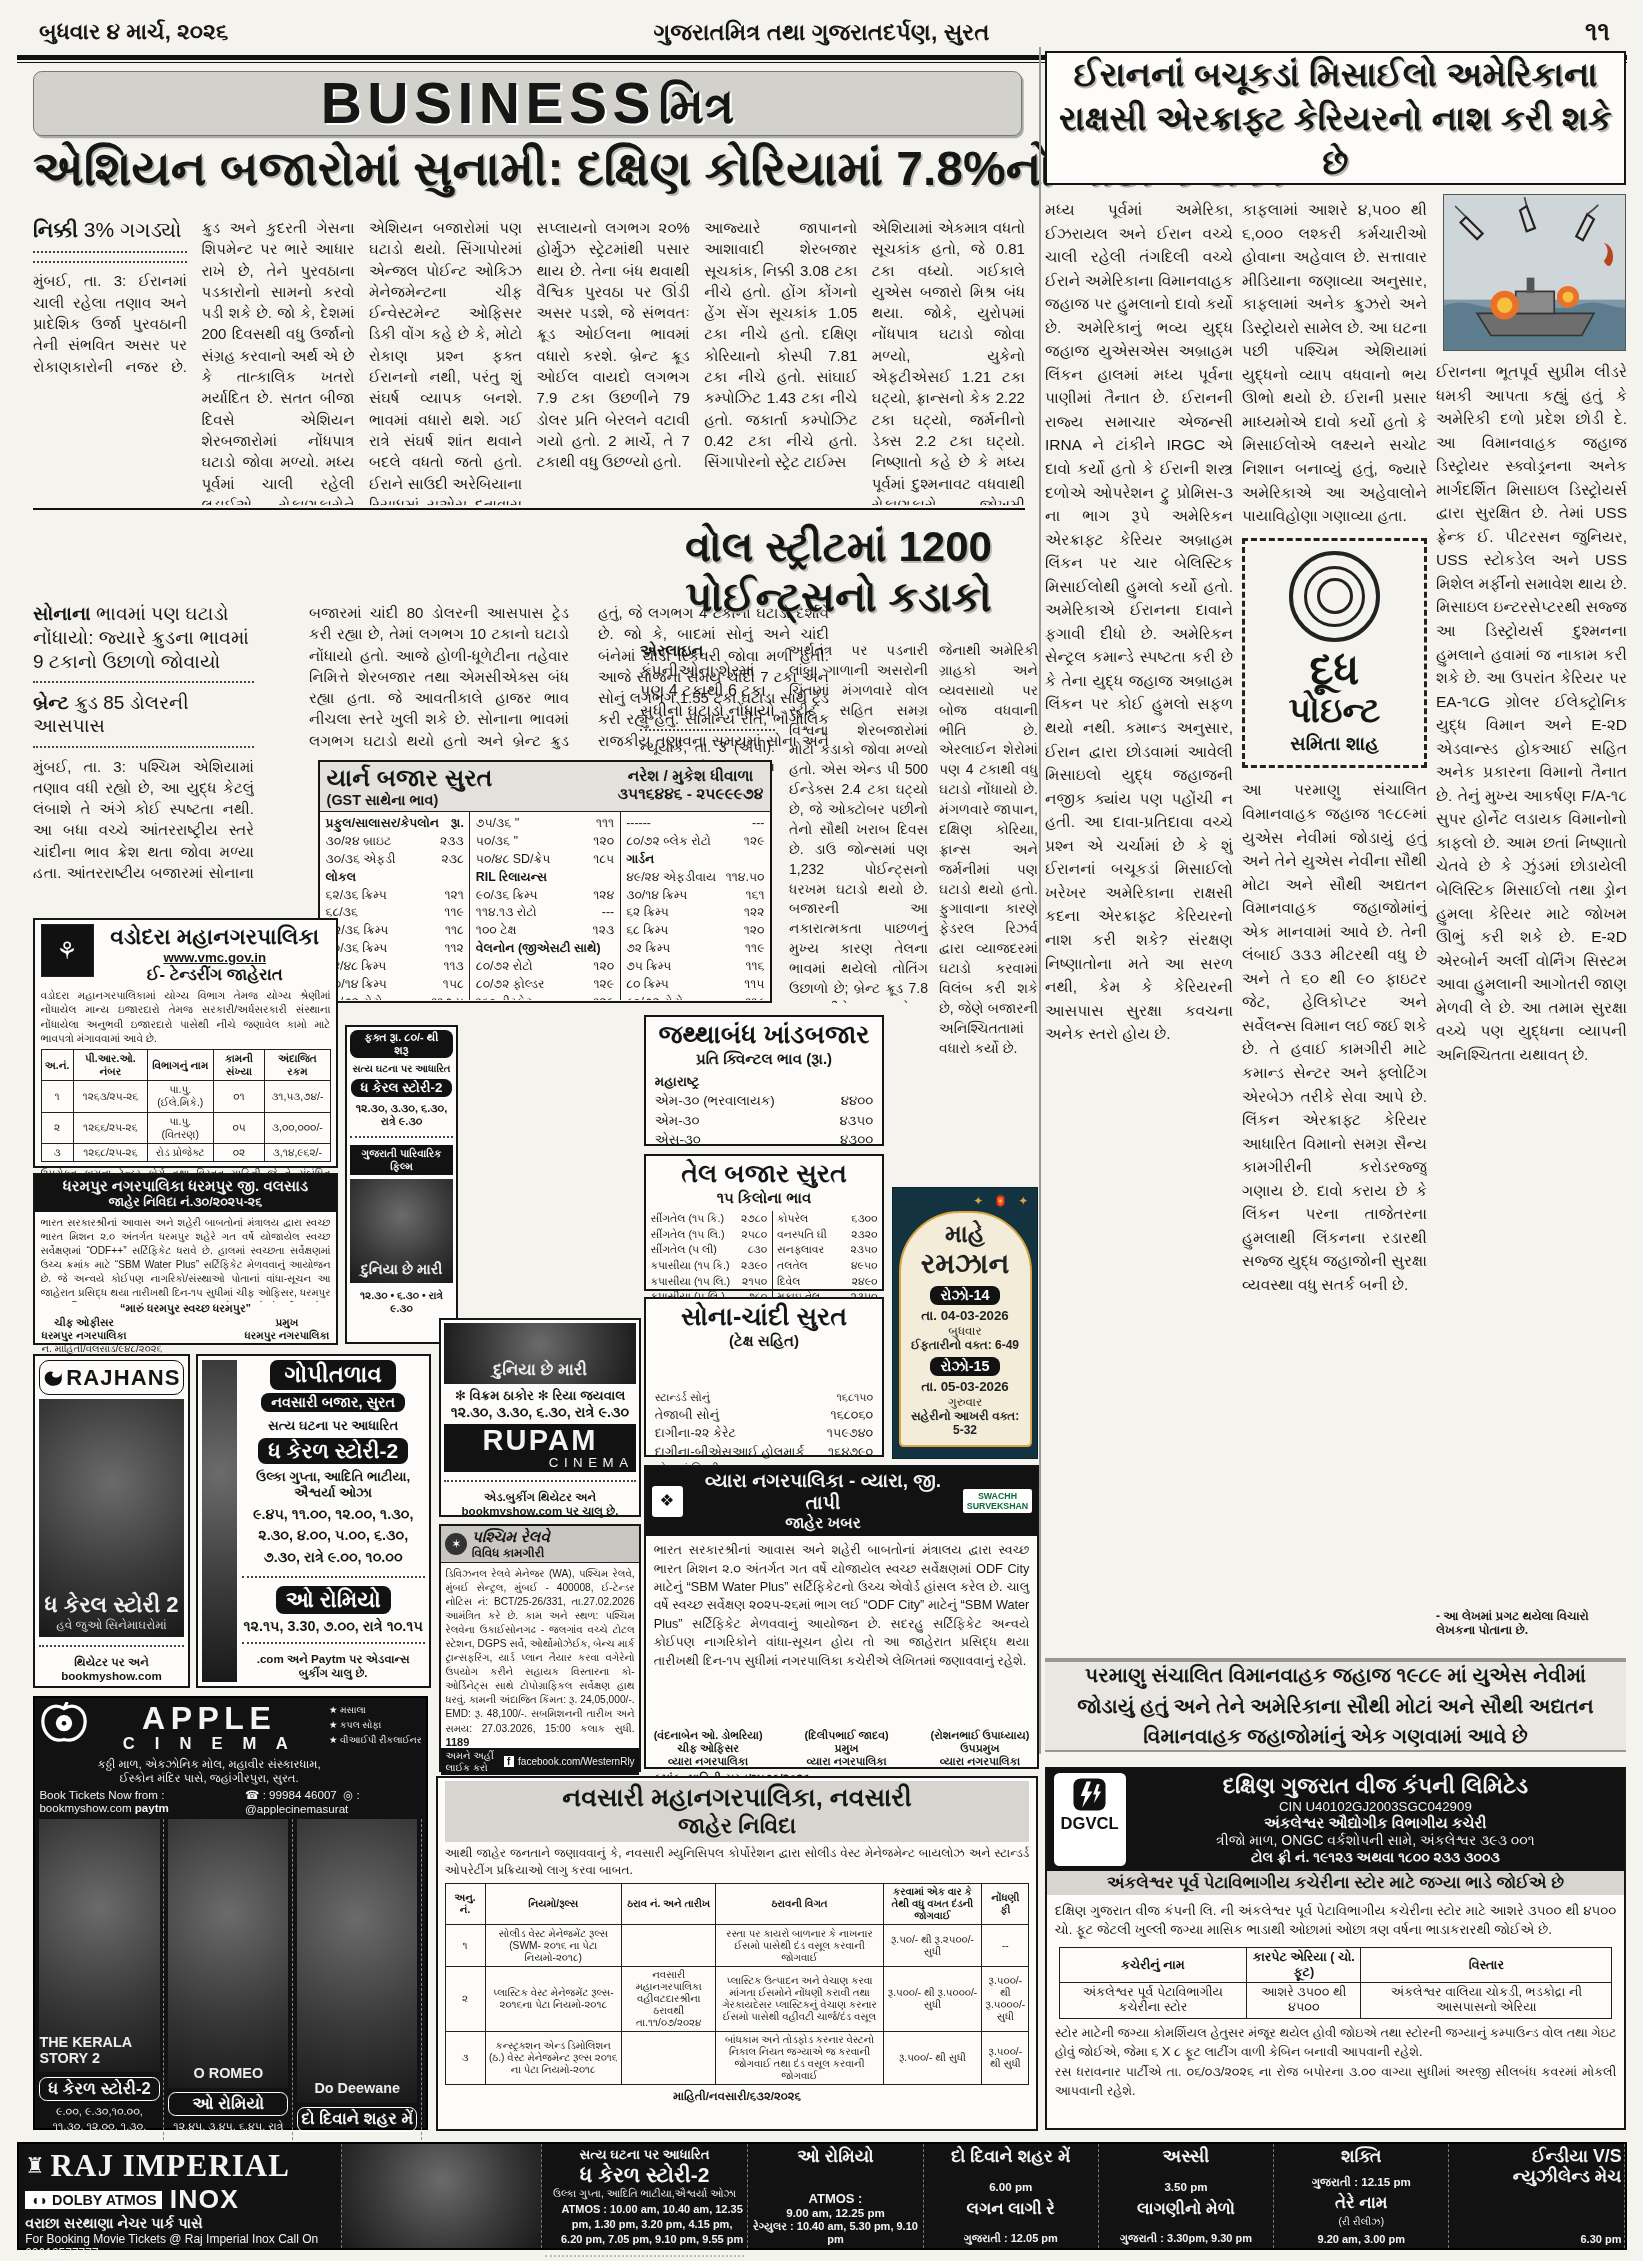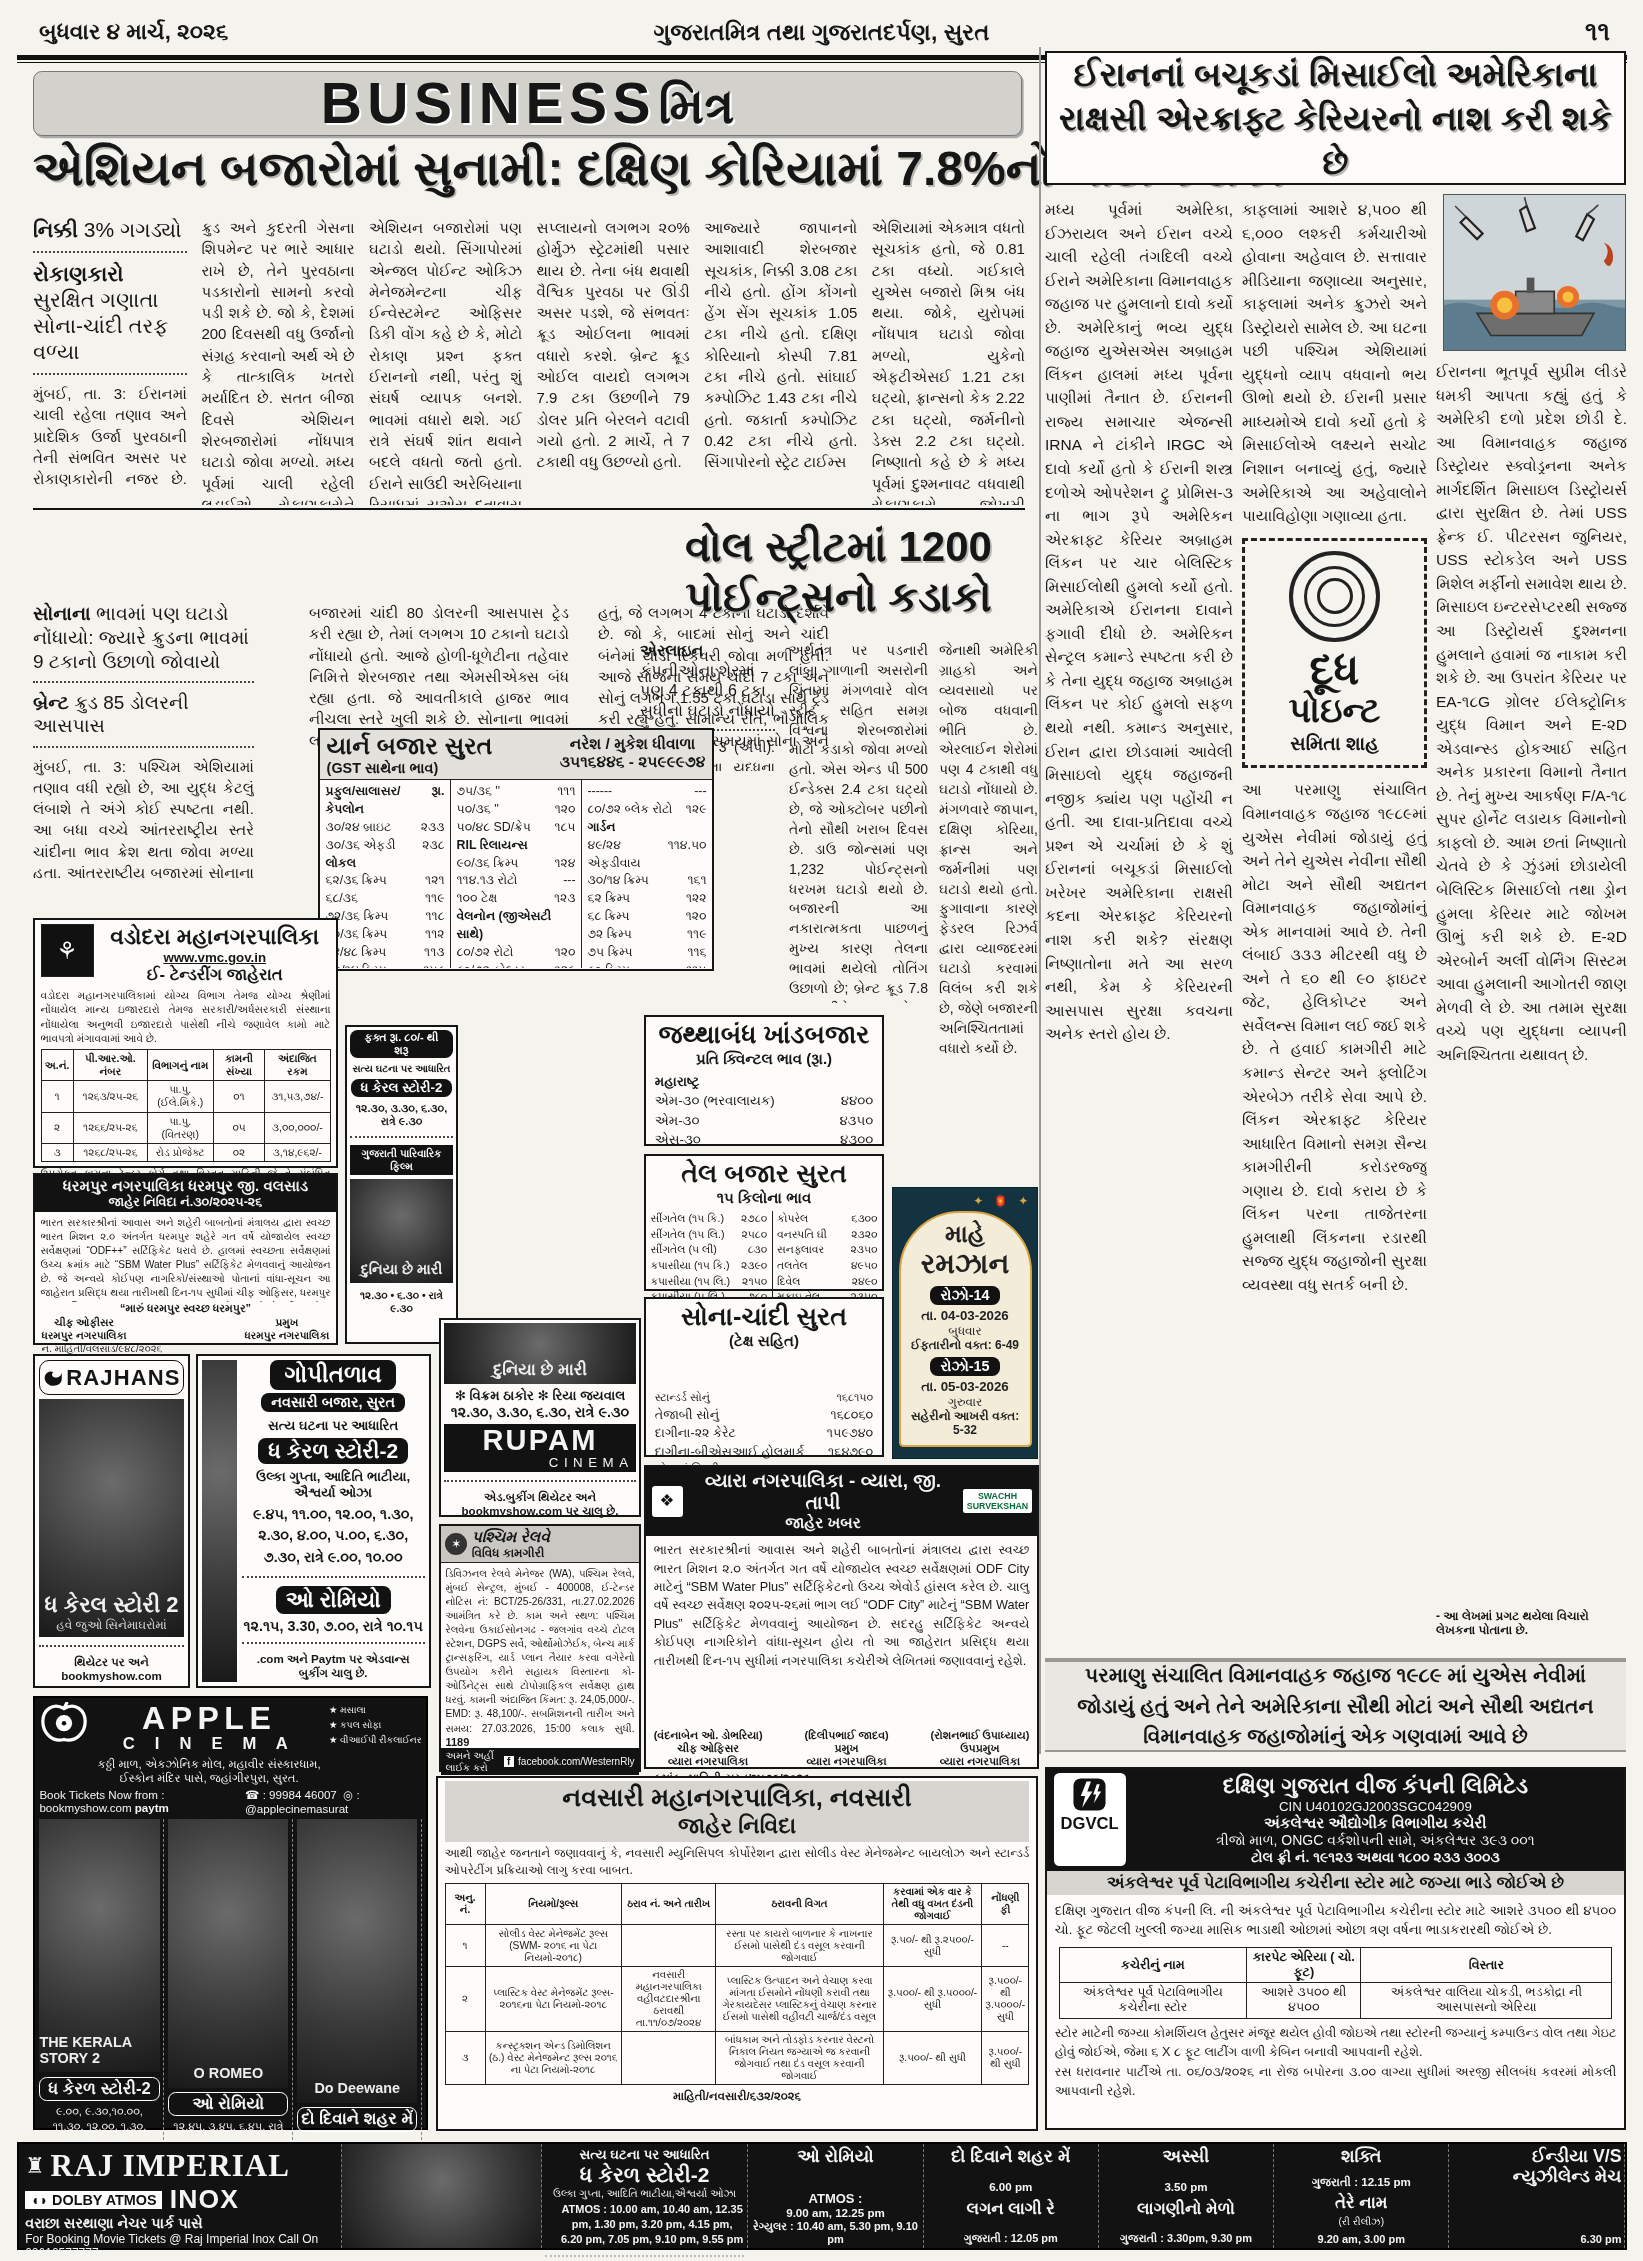--- a/index.html
+++ b/index.html
@@ -43,21 +43,20 @@
   <div class="abs ctr" style="left:33px;top:71px;width:989px;height:65px;background:#d3d1cc;border:1.7px solid #777;border-radius:8.8px;box-shadow:1.7px 2.2px 0 #aaa;">
     <span style="font-size:57px;font-weight:800;letter-spacing:5.5px;line-height:62px;text-shadow:2.2px 2.2px 0 #fff;">BUSINESS</span>
     <span style="font-size:49px;font-weight:800;line-height:62px;text-shadow:2.2px 2.2px 0 #fff;">મિત્ર</span>
   </div>
 
   <div class="abs hl-shadow" style="left:33px;top:143px;width:992px;font-size:48px;font-weight:800;line-height:1.08;white-space:nowrap;">એશિયન બજારોમાં સુનામી: દક્ષિણ કોરિયામાં 7.8%નો મોટો કડાકો</div>
   <div class="abs" style="left:33px;top:217px;width:992px;height:288px;display:flex;gap:14.4px;">
     <div style="width:154px;">
       <div class="kick"><b>નિક્કી</b> <span>3% ગગડ્યો</span></div>
       <div class="dotted"></div>
-      <div class="kick"><b>રોકાણકારો</b> <span>સુરક્ષિત ગણાતા સોના-ચાંદી તરફ વળ્યા</span></div>
       <div class="dotted"></div>
       <div class="col-text just ovh" style="height:105px;">મુંબઈ, તા. 3: ઈરાનમાં ચાલી રહેલા તણાવ અને પ્રાદેશિક ઉર્જા પુરવઠાની તેની સંભવિત અસર પર રોકાણકારોની નજર છે. જેની સીધી અસર એશિયન શેરોમાં ઘટાડા નોંધાવી રહી છે. તમામ એશિયન શેરબજારોમાં ઘટાડો નોંધાયો છે. વિશ્વભરમાં નોંધ્યું વહે છે, જાપાન જે હોર્મુઝની સામુદ્રધુની દ્વારા</div>
     </div>
     <div class="col-text just ovh" style="flex:1;">ક્રુડ અને કુદરતી ગેસના શિપમેન્ટ પર ભારે આધાર રાખે છે, તેને પુરવઠાના પડકારોનો સામનો કરવો પડી શકે છે. જો કે, દેશમાં 200 દિવસથી વધુ ઉર્જાનો સંગ્રહ કરવાનો અર્થ એ છે કે તાત્કાલિક ખતરો મર્યાદિત છે. સતત બીજા દિવસે એશિયન શેરબજારોમાં નોંધપાત્ર ઘટાડો જોવા મળ્યો. મધ્ય પૂર્વમાં ચાલી રહેલી લડાઈએ રોકાણકારોને ચિંતામાં મૂકી દીધા છે.</div>
     <div class="col-text just ovh" style="flex:1;">એશિયન બજારોમાં પણ ઘટાડો થયો. સિંગાપોરમાં એન્જલ પોઈન્ટ ઓકિઝ મેનેજમેન્ટના ચીફ ઈન્વેસ્ટમેન્ટ ઓફિસર ડિકી વોંગ કહે છે કે, મોટો રોકાણ પ્રશ્ન ફક્ત ઈરાનનો નથી, પરંતુ શું સંઘર્ષ વ્યાપક બનશે. ભાવમાં વધારો થશે. ગઈ રાત્રે સંઘર્ષ શાંત થવાને બદલે વધતો જતો હતો. ઈરાને સાઉદી અરેબિયાના રિયાધમાં યુએસ દૂતાવાસ પર સ્ટ્રાઈકની ધમકી પણ આપી છે. વિશ્વના ક્રૂડ ઓઈલ</div>
     <div class="col-text just ovh" style="flex:1;">સપ્લાયનો લગભગ ૨૦% હોર્મુઝ સ્ટ્રેટમાંથી પસાર થાય છે. તેના બંધ થવાથી વૈશ્વિક પુરવઠા પર ઊંડી અસર પડશે, જે સંભવતઃ ક્રૂડ ઓઈલના ભાવમાં વધારો કરશે. બ્રેન્ટ ક્રૂડ ઓઈલ વાયદો લગભગ 7.9 ટકા ઉછળીને 79 ડોલર પ્રતિ બેરલને વટાવી ગયો હતો. 2 માર્ચે, તે 7 ટકાથી વધુ ઉછળ્યો હતો.</div>
     <div class="col-text just ovh" style="flex:1;">આજ્યારે જાપાનનો આશાવાદી શેરબજાર સૂચકાંક, નિક્કી 3.08 ટકા નીચે હતો. હોંગ કોંગનો હેંગ સેંગ સૂચકાંક 1.05 ટકા નીચે હતો. દક્ષિણ કોરિયાનો કોસ્પી 7.81 ટકા નીચે હતો. સાંઘાઈ કમ્પોઝિટ 1.43 ટકા નીચે હતો. જકાર્તા કમ્પોઝિટ 0.42 ટકા નીચે હતો. સિંગાપોરનો સ્ટ્રેટ ટાઈમ્સ</div>
     <div class="col-text just ovh" style="flex:1;">એશિયામાં એકમાત્ર વધતો સૂચકાંક હતો, જે 0.81 ટકા વધ્યો. ગઈકાલે યુએસ બજારો મિશ્ર બંધ થયા. જોકે, યુરોપમાં નોંધપાત્ર ઘટાડો જોવા મળ્યો, યુકેનો એફટીએસઈ 1.21 ટકા ઘટ્યો, ફ્રાન્સનો કેક 2.22 ટકા ઘટ્યો, જર્મનીનો ડેક્સ 2.2 ટકા ઘટ્યો. નિષ્ણાતો કહે છે કે મધ્ય પૂર્વમાં દુશ્મનાવટ વધવાથી રોકાણકારો જોખમી વિકલ્પોથી દૂર જઈ સલામતી તરફ વળ્યા છે, જેના કારણે સોના અને ચાંદીમાં વધારો થયો છે.</div>
   </div>
   <div class="abs rule" style="left:33px;top:508px;width:992px;height:2.2px;"></div>
@@ -77,21 +76,21 @@
     <div>પોઈન્ટ્સનો કડાકો</div>
   </div>
   <div class="abs" style="left:640px;top:641px;width:135px;height:115px;">
     <div class="kick" style="font-size:16px;"><b>એરલાઇન</b> <span>કંપનીઓના શેરમાં પણ 4 ટકાથી 6 ટકા સુધીનો ઘટાડો નોંધાયો</span></div>
     <div class="dotted"></div>
     <div class="col-text just ovh" style="height:33px;font-size:14px;">ન્યૂયોર્ક, તા. 3 (એપી): ઈરાન સાથેના યુદ્ધના વ્યાપ અને તેની</div>
   </div>
   <div class="abs col-text just ovh" style="left:789px;top:641px;width:139px;height:362px;font-size:14px;">અર્થતંત્ર પર પડનારી લાંબા ગાળાની અસરોની ચિંતામાં મંગળવારે વોલ સ્ટ્રીટ સહિત સમગ્ર વિશ્વના શેરબજારોમાં મોટો કડાકો જોવા મળ્યો હતો. એસ એન્ડ પી 500 ઈન્ડેક્સ 2.4 ટકા ઘટ્યો છે, જે ઓક્ટોબર પછીનો તેનો સૌથી ખરાબ દિવસ છે. ડાઉ જોન્સમાં પણ 1,232 પોઈન્ટ્સનો ધરખમ ઘટાડો થયો છે. બજારની આ નકારાત્મકતા પાછળનું મુખ્ય કારણ તેલના ભાવમાં થયેલો તોતિંગ ઉછાળો છે; બ્રેન્ટ ક્રૂડ 7.8 ટકા વધીને 83.84 ડોલર પર પહોંચ્યું છે. ઈરાન દ્વારા સાઉદી અરેબિયામાં અમેરિકી એમ્બેસી પર હુમલો અને હોર્મુઝની સામુદ્રધુની બંધ કરવાની ધમકીએ રોકાણકારોમાં ફાળ પાડી છે. તેલના ભાવ વધવાથી ફુગાવો વધશે,</div>
   <div class="abs col-text just ovh" style="left:939px;top:641px;width:99px;height:539px;font-size:14px;">જેનાથી અમેરિકી ગ્રાહકો અને વ્યવસાયો પર બોજ વધવાની ભીતિ છે. એરલાઈન શેરોમાં પણ 4 ટકાથી વધુ ઘટાડો નોંધાયો છે. મંગળવારે જાપાન, દક્ષિણ કોરિયા, ફ્રાન્સ અને જર્મનીમાં પણ ઘટાડો થયો હતો. ફુગાવાના કારણે ફેડરલ રિઝર્વ દ્વારા વ્યાજદરમાં ઘટાડો કરવામાં વિલંબ કરી શકે છે, જેણે બજારની અનિશ્ચિતતામાં વધારો કર્યો છે.</div>
 
-  <div class="abs box" style="left:318px;top:728px;width:396px;height:243px;">
+  <div class="abs box" style="left:318px;top:760px;width:454px;height:243px;">
     <div style="display:flex;justify-content:space-between;background:#e3e1dc;border-bottom:1.7px solid #222;padding:2.2px 6.6px;">
       <div>
         <div style="font-size:24px;font-weight:800;">યાર્ન બજાર સુરત</div>
         <div style="font-size:14.4px;font-weight:800;">(GST સાથેના ભાવ)</div>
       </div>
       <div class="ctr" style="padding-top:3.3px;">
         <div style="font-size:15.5px;font-weight:800;">નરેશ / મુકેશ ધીવાળા</div>
         <div style="font-size:15.5px;font-weight:800;">૩૫૧૬૪૪૬ - ૨૫૯૯૯૭૪</div>
       </div>
     </div>

